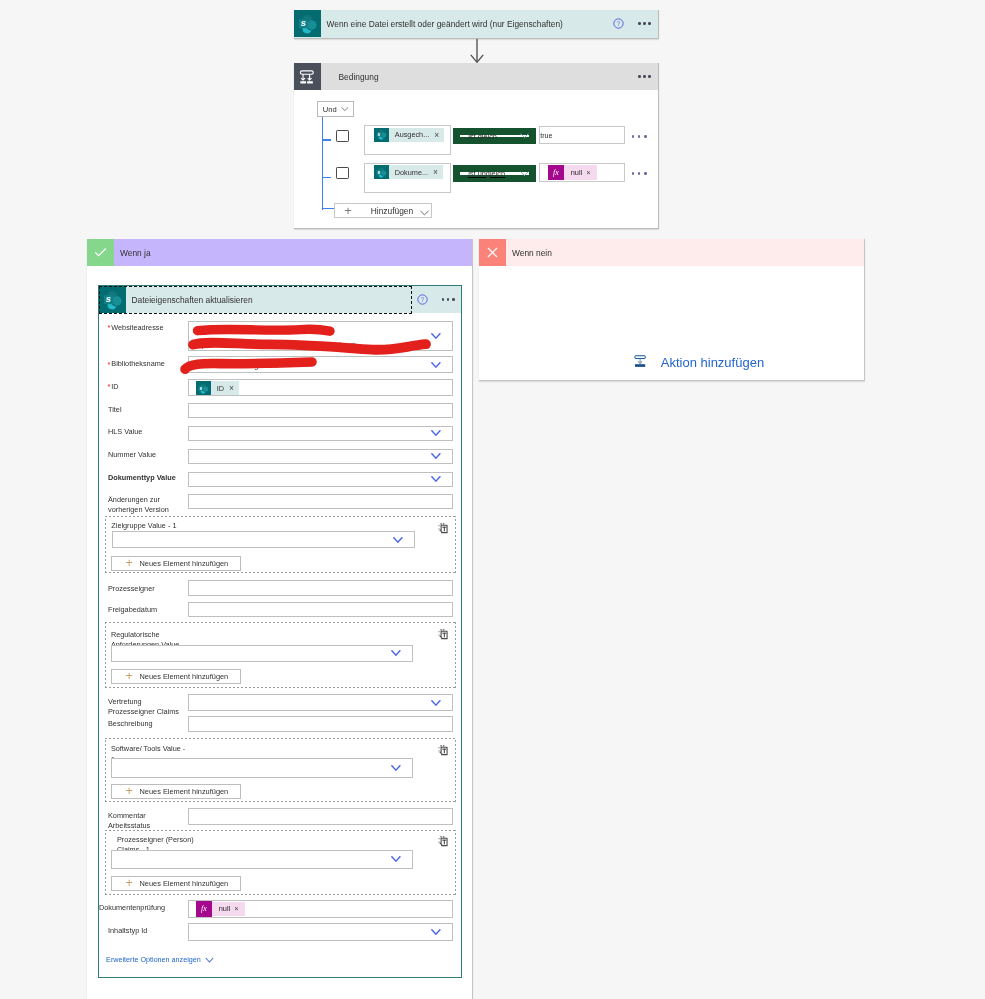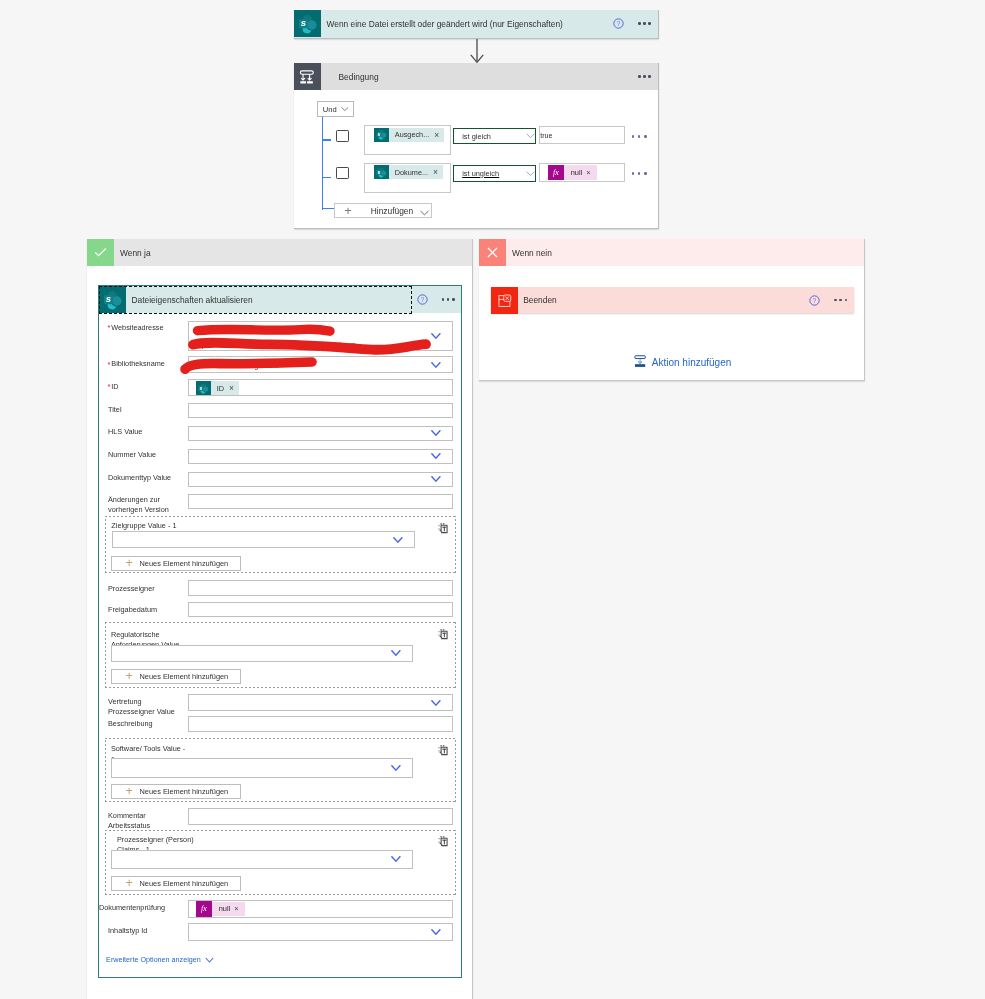--- a/index.html
+++ b/index.html
@@ -28,21 +28,21 @@
   .und-box{position:absolute;left:22.8px;top:38.4px;width:37.6px;height:15.6px;border:1px solid #b9b9b9;background:#fff;display:flex;align-items:center;padding:0 5px;box-sizing:border-box;}
   .und-box span{font-size:7.6px;color:#323130;}
   .rail{position:absolute;left:27.8px;top:54px;width:1.6px;background:#3b82e8;}
   .tick{position:absolute;width:8px;height:1.6px;background:#3b82e8;}
   .row-chk{position:absolute;width:12.7px;height:12.4px;border:1.35px solid #4a4a4a;border-radius:1.2px;background:#fff;box-sizing:border-box;}
   .tok-wrap{position:absolute;border:1px solid #c8c8c8;background:#fff;box-sizing:border-box;}
   .sp-token{display:inline-flex;align-items:center;height:14px;background:#d8e9e9;}
   .sp-token .ti{width:14.6px;height:14px;flex:0 0 14.6px;display:flex;align-items:center;justify-content:center;}
   .sp-token .tt{font-size:7.3px;color:#323130;padding:0 5px 0 6px;}
   .sp-token .tx{font-size:8.5px;color:#4a4a4a;padding-right:5px;cursor:pointer;}
-  .sel-box{position:absolute;border:1px solid #14532d;background:#fff;box-sizing:border-box;display:flex;align-items:center;padding-left:8px;}
+  .sel-box{position:absolute;border:7px solid #14532d;background:#fff;box-sizing:border-box;display:flex;align-items:center;padding-left:8px;}
   .sel-box .lbl{font-size:7.4px;color:#323130;flex:1;}
   .plainbox{position:absolute;border:1px solid #c8c8c8;background:#fff;box-sizing:border-box;display:flex;align-items:center;}
   .plainbox .val{font-size:7.2px;color:#323130;}
   .fx-token{display:inline-flex;align-items:center;height:15.2px;background:#f4d9ef;}
   .fx-token .fxi{width:15.7px;height:15.2px;flex:0 0 15.7px;background:#a4088c;display:flex;align-items:center;justify-content:center;color:#fff;font-size:8px;font-style:italic;font-family:"Liberation Serif",serif;}
   .fx-token .fxt{font-size:7.4px;color:#201f1e;padding:0 4px 0 7px;}
   .fx-token .fxx{font-size:7.5px;color:#444;padding-right:6px;}
   .dots3{position:absolute;display:flex;align-items:center;justify-content:space-between;width:15px;height:10px;}
   .dots3 i{width:2.5px;height:2.5px;border-radius:50%;background:#6b6b9e;}
   .add-btn{position:absolute;border:1px solid #c8c8c8;background:#fff;display:flex;align-items:center;box-sizing:border-box;}
@@ -220,21 +220,21 @@
       <span class="txt">Hinzufügen</span>
       <span class="cv">
         <svg width="9" height="6" viewBox="0 0 10 6">
           <path d="M0.6 0.8 L5 5 L9.4 0.8" stroke="#5a5a5a" stroke-width="1" fill="none"></path>
         </svg>
       </span>
     </div>
   </div>
 
   <div class="abs" id="yes">
-    <div class="branch-head" style="background:#e5e5e5">
+    <div class="branch-head" style="background:#c4b5fd">
       <div class="branch-ico" style="background:#85d78c">
         <svg width="17" height="17" viewBox="0 0 18 18">
           <path d="M3.4 8.8 L7 12.4 L14.6 4.8" stroke="#fff" stroke-width="1.3" fill="none"></path>
         </svg>
       </div>
       <div class="branch-lbl">Wenn ja</div>
     </div>
     <div id="formcard">
       <div id="formhead">
         <div class="card-icon" style="background:#036c70">
@@ -323,21 +323,21 @@
 
         <span class="flbl" style="left:9px;top:137.2px;">Nummer Value</span>
         <div class="finput" style="left:88.6px;top:135.8px;width:265px;height:15.2px;">
           <span class="chevw">
             <svg width="9.8" height="6.2" viewBox="0 0 10 6.4">
                 <path d="M0.8 0.8 L5 5.4 L9.2 0.8" stroke="#4464e8" stroke-width="1.45" fill="none" stroke-linecap="round"></path>
               </svg>
           </span>
         </div>
 
-        <span class="flbl" style="left:9px;top:160px;">Dokumenttyp Value</span>
+        <span class="flbl" style="left:9px;top:160px;font-weight:bold;">Dokumenttyp Value</span>
         <div class="finput" style="left:88.6px;top:158.6px;width:265px;height:15.2px;">
           <span class="chevw">
             <svg width="9.8" height="6.2" viewBox="0 0 10 6.4">
                 <path d="M0.8 0.8 L5 5.4 L9.2 0.8" stroke="#4464e8" stroke-width="1.45" fill="none" stroke-linecap="round"></path>
               </svg>
           </span>
         </div>
 
         <span class="flbl" style="left:9px;top:182.1px;">Änderungen zur
 vorherigen Version</span>
@@ -385,21 +385,21 @@
                 <path d="M0.8 0.8 L5 5.4 L9.2 0.8" stroke="#4464e8" stroke-width="1.45" fill="none" stroke-linecap="round"></path>
               </svg>
           </span>
         </div>
         <div class="nbtn" style="left:11.9px;top:356px;width:130.3px;height:15.2px;white-space:nowrap;">
           <span class="np">+</span>
           <span class="nt">Neues Element hinzufügen</span>
         </div>
 
         <span class="flbl" style="left:9px;top:383.6px;">Vertretung
-Prozesseigner Value</span>
+Prozesseigner Claims</span>
         <div class="finput" style="left:88.6px;top:381.4px;width:265px;height:17px;">
           <span class="chevw">
             <svg width="9.8" height="6.2" viewBox="0 0 10 6.4">
                 <path d="M0.8 0.8 L5 5.4 L9.2 0.8" stroke="#4464e8" stroke-width="1.45" fill="none" stroke-linecap="round"></path>
               </svg>
           </span>
         </div>
         <span class="flbl" style="left:9px;top:405.6px;">Beschreibung</span>
         <div class="finput" style="left:88.6px;top:403.3px;width:265px;height:15.5px;"></div>
 
@@ -481,48 +481,26 @@
 
   <div class="abs" id="no">
     <div class="branch-head" style="background:#fdeceb">
       <div class="branch-ico" style="background:#fb8279">
         <svg width="17" height="17" viewBox="0 0 18 18">
           <path d="M4.2 4.2 L13.8 13.8 M13.8 4.2 L4.2 13.8" stroke="#fff" stroke-width="1.3"></path>
         </svg>
       </div>
       <div class="branch-lbl">Wenn nein</div>
     </div>
-    <div class="beenden">
-      <div class="card-icon" style="background:#f12711">
-        <svg width="15.2" height="15.2" viewBox="0 0 18 18">
-          <rect x="2.3" y="3.1" width="13.0" height="12.8" fill="none" stroke="#ffd9d4" stroke-width="1.1"></rect>
-          <path d="M2.3 7.6 L15.3 7.6" stroke="#ffd9d4" stroke-width="1.1"></path>
-          <rect x="8.0" y="2.4" width="8.3" height="7.5" rx="1.6" fill="#f12711" stroke="#ffd9d4" stroke-width="1.1"></rect>
-          <path d="M10.2 4.1 L14.1 8.2 M14.1 4.1 L10.2 8.2" stroke="#ffd9d4" stroke-width="1.1"></path>
-        </svg>
-      </div>
-      <div class="card-title">Beenden</div>
-      <div class="help-ico">
-        <svg width="11" height="11" viewBox="0 0 12 12">
-          <circle cx="6" cy="6" r="5.1" fill="none" stroke="#4a5ae0" stroke-width="1"></circle>
-          <text x="6" y="8.8" font-size="7.4" font-family="Liberation Sans, sans-serif" fill="#6a7ae8" text-anchor="middle">?</text>
-        </svg>
-      </div>
-      <div class="dots">
-          <i></i>
-          <i></i>
-          <i></i>
-        </div>
-    </div>
     <div class="abs" style="left:154.6px;top:114.6px;display:flex;align-items:center;">
       <span>
         <svg width="12.2" height="13" viewBox="0 0 14 15">
           <rect x="1.1" y="0.9" width="11.8" height="3.2" rx="0.6" fill="none" stroke="#17508f" stroke-width="1.15"></rect>
           <path d="M7 4.2 L7 9.4" stroke="#7f9ec2" stroke-width="1.2"></path>
           <path d="M4.7 7.3 L7 9.7 L9.3 7.3" stroke="#7f9ec2" stroke-width="1.2" fill="none"></path>
           <rect x="1.1" y="10.6" width="11.8" height="3.1" fill="#17508f"></rect>
         </svg>
       </span>
-      <span class="linkblue" style="font-size:10px;margin-left:6px;">Aktion hinzufügen</span>
+      <span class="linkblue" style="font-size:13px;margin-left:15px;">Aktion hinzufügen</span>
     </div>
   </div>
 
 </div>
 
 </body></html>

